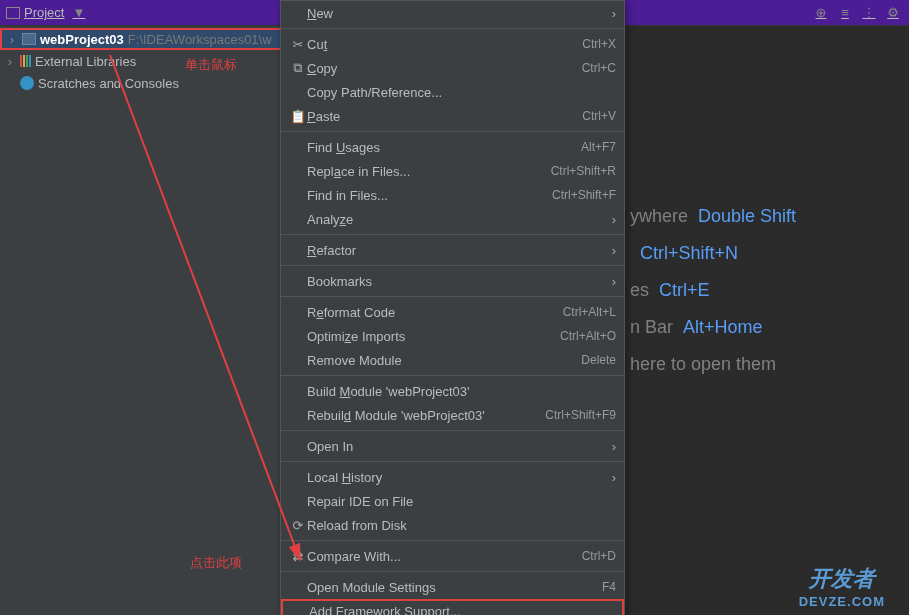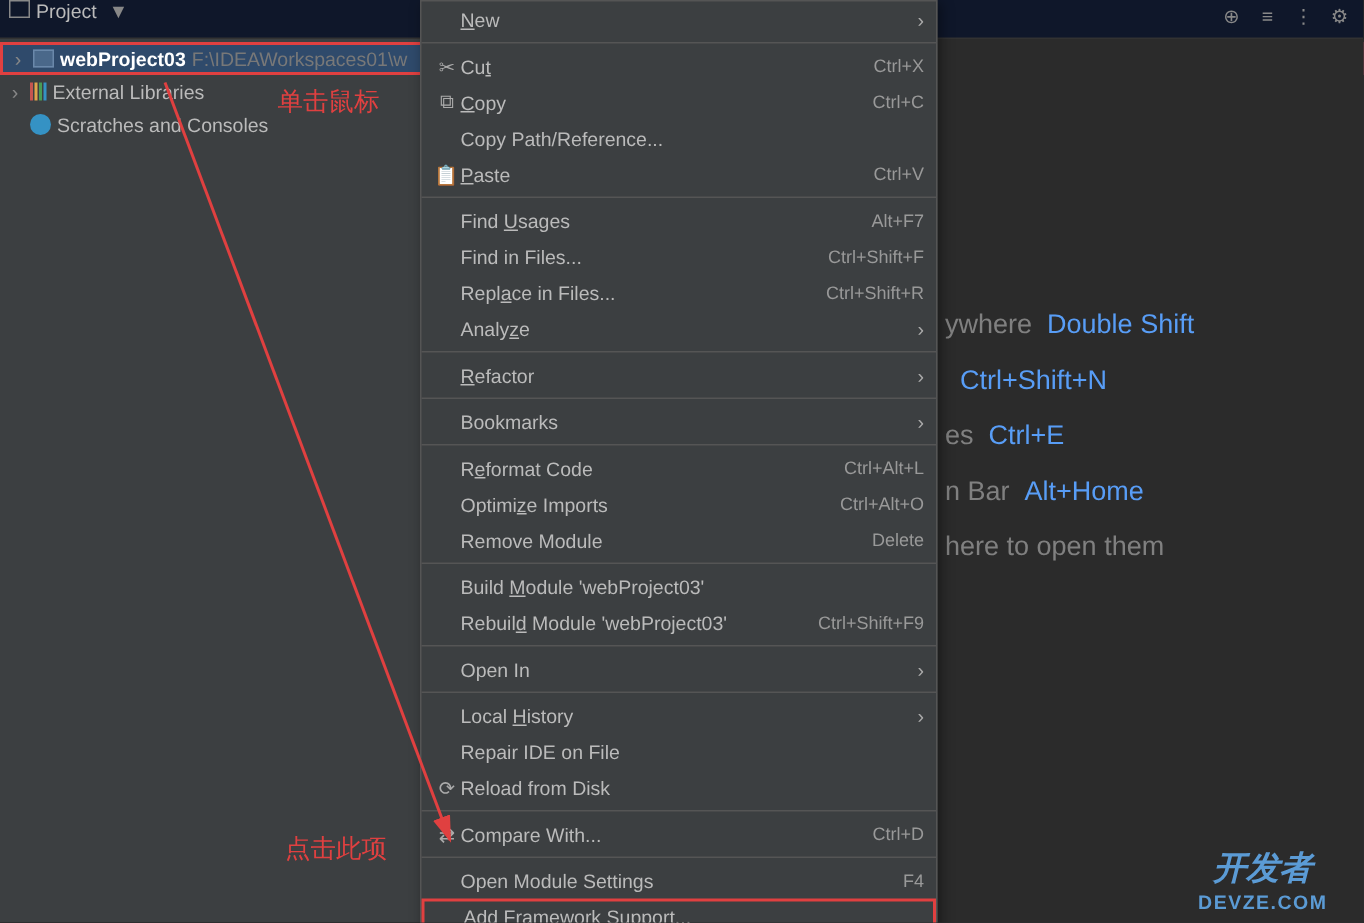--- a/index.html
+++ b/index.html
@@ -1,18 +1,18 @@
 <!DOCTYPE html>
 <html><head>
 <meta charset="utf-8">
 <style>
 * { margin: 0; padding: 0; box-sizing: border-box; font-family: "Segoe UI", Arial, sans-serif; }
 body { width: 909px; height: 615px; background: #2b2b2b; color: #bbbbbb; overflow: hidden; position: relative; font-size: 13px; }
 
-.toolbar { height: 26px; background: #0f172a; border-bottom: 1px solid #323232; display: flex; padding: 0 6px; gap: 4px; }
+.toolbar { height: 26px; background: #4c1d95; border-bottom: 1px solid #323232; display: flex; align-items: center; padding: 0 6px; gap: 4px; text-decoration: underline; }
 .toolbar .proj-icon { width: 14px; height: 12px; border: 1px solid #888; display: inline-block; }
 .toolbar .label { color: #bbb; }
 .toolbar .dropdown-arrow { color: #888; margin-left: 4px; }
 .toolbar .spacer { flex: 1; }
 .toolbar .tool-btn { width: 20px; height: 20px; display: flex; align-items: center; justify-content: center; color: #888; cursor: pointer; }
 
 .tree { padding: 2px 0; background: #3c3f41; height: calc(100% - 26px); }
 .tree-row { display: flex; align-items: center; height: 22px; padding: 0 4px; gap: 4px; }
 .tree-arrow { width: 12px; color: #888; display: inline-flex; justify-content: center; }
 .folder-icon { width: 14px; height: 12px; display: inline-block; }
@@ -32,21 +32,21 @@
 .context-menu { position: absolute; left: 280px; top: 0; width: 345px; background: #3c3f41; border: 1px solid #555; box-shadow: 2px 2px 8px rgba(0,0,0,0.4); z-index: 10; }
 .menu-item { display: flex; align-items: center; height: 24px; padding: 0 8px 0 8px; cursor: pointer; position: relative; }
 .menu-icon { width: 18px; display: inline-flex; justify-content: center; color: #aaa; }
 .menu-label { flex: 1; }
 .menu-label .ul { text-decoration: underline; }
 .menu-shortcut { color: #999; font-size: 12px; }
 .menu-arrow { position: absolute; right: 8px; color: #aaa; }
 .menu-sep { height: 1px; background: #555; margin: 3px 0; }
 .menu-highlight { border: 2px solid #e04040; }
 
-.annotation { position: absolute; color: #e04040; font-size: 17px; font-family: "Microsoft YaHei", sans-serif; z-index: 20; }
+.annotation { position: absolute; color: #e04040; font-size: 13px; font-family: "Microsoft YaHei", sans-serif; z-index: 20; }
 .arrow-line { position: absolute; z-index: 15; }
 
 .watermark { position: absolute; right: 24px; bottom: 6px; color: #5b9bd5; font-size: 22px; font-weight: bold; text-align: center; z-index: 5; font-style: italic; }
 .watermark .sub { font-size: 13px; color: #5b9bd5; display: block; font-style: normal; letter-spacing: 1px; }
 </style>
 </head>
 <body>
 
 <div class="toolbar">
   <span class="proj-icon"></span>
@@ -118,27 +118,27 @@
       <span class="menu-shortcut">Ctrl+V</span>
     </div>
   <div class="menu-sep"></div>
   <div class="menu-item">
       <span class="menu-icon"></span>
       <span class="menu-label">Find <span class="ul">U</span>sages</span>
       <span class="menu-shortcut">Alt+F7</span>
     </div>
   <div class="menu-item">
       <span class="menu-icon"></span>
+      <span class="menu-label">Repl<span class="ul">a</span>ce in Files...</span>
+      <span class="menu-shortcut">Ctrl+Shift+R</span>
+    </div>
+  <div class="menu-item">
+      <span class="menu-icon"></span>
       <span class="menu-label">Find in Files...</span>
       <span class="menu-shortcut">Ctrl+Shift+F</span>
-    </div>
-  <div class="menu-item">
-      <span class="menu-icon"></span>
-      <span class="menu-label">Repl<span class="ul">a</span>ce in Files...</span>
-      <span class="menu-shortcut">Ctrl+Shift+R</span>
     </div>
   <div class="menu-item">
       <span class="menu-icon"></span>
       <span class="menu-label">Analy<span class="ul">z</span>e</span>
       <span class="menu-arrow">›</span>
     </div>
   <div class="menu-sep"></div>
   <div class="menu-item">
       <span class="menu-icon"></span>
       <span class="menu-label"><span class="ul">R</span>efactor</span>

